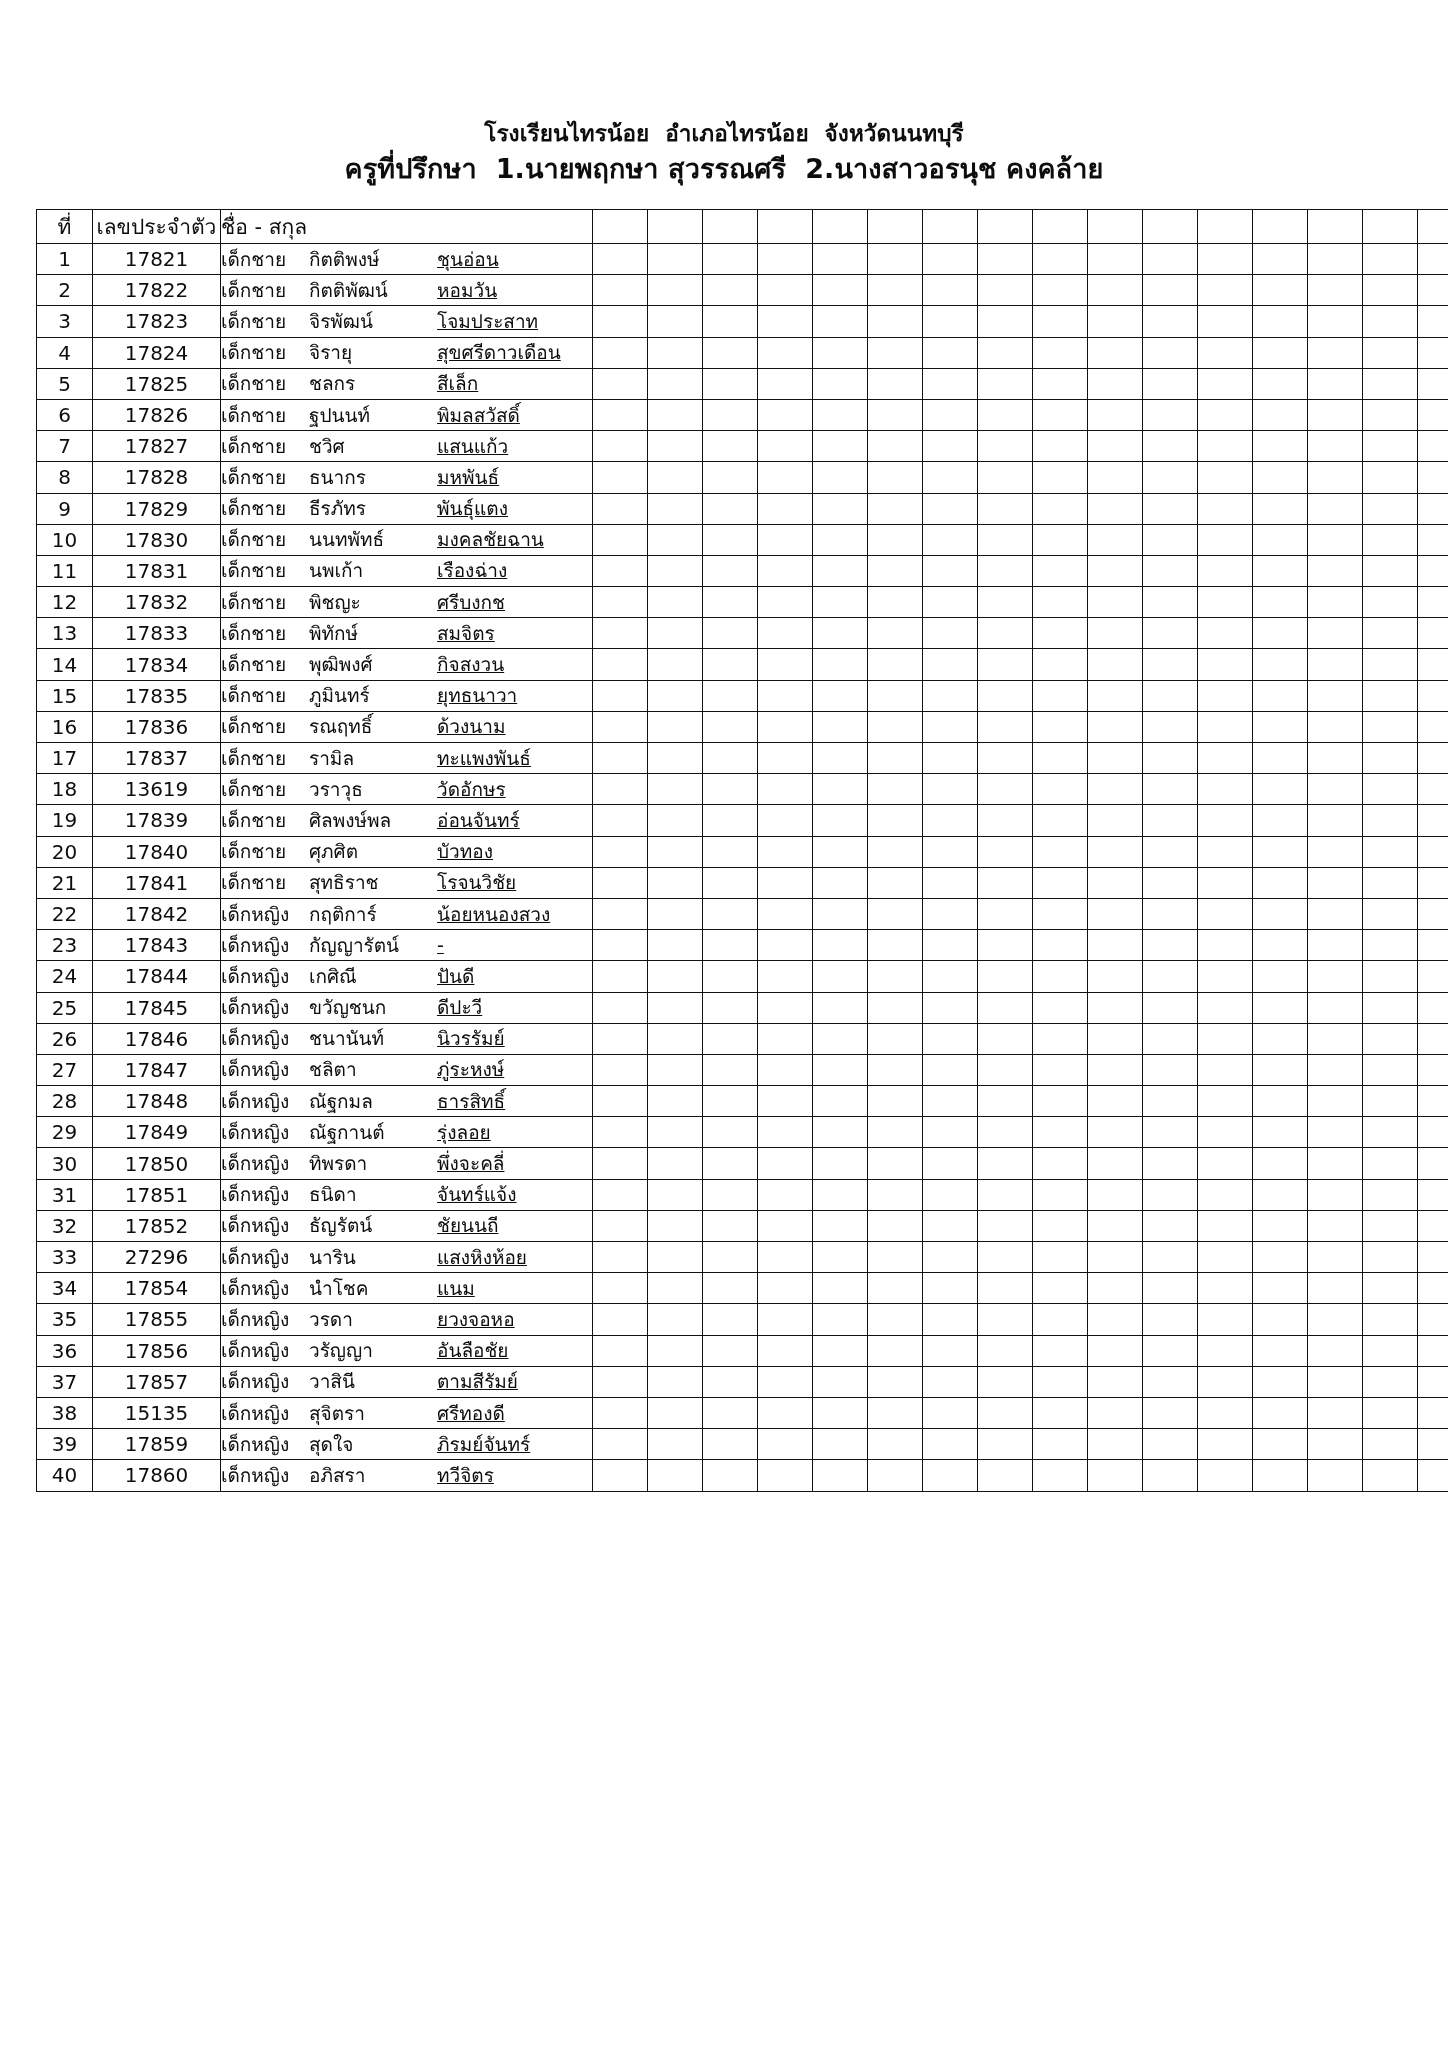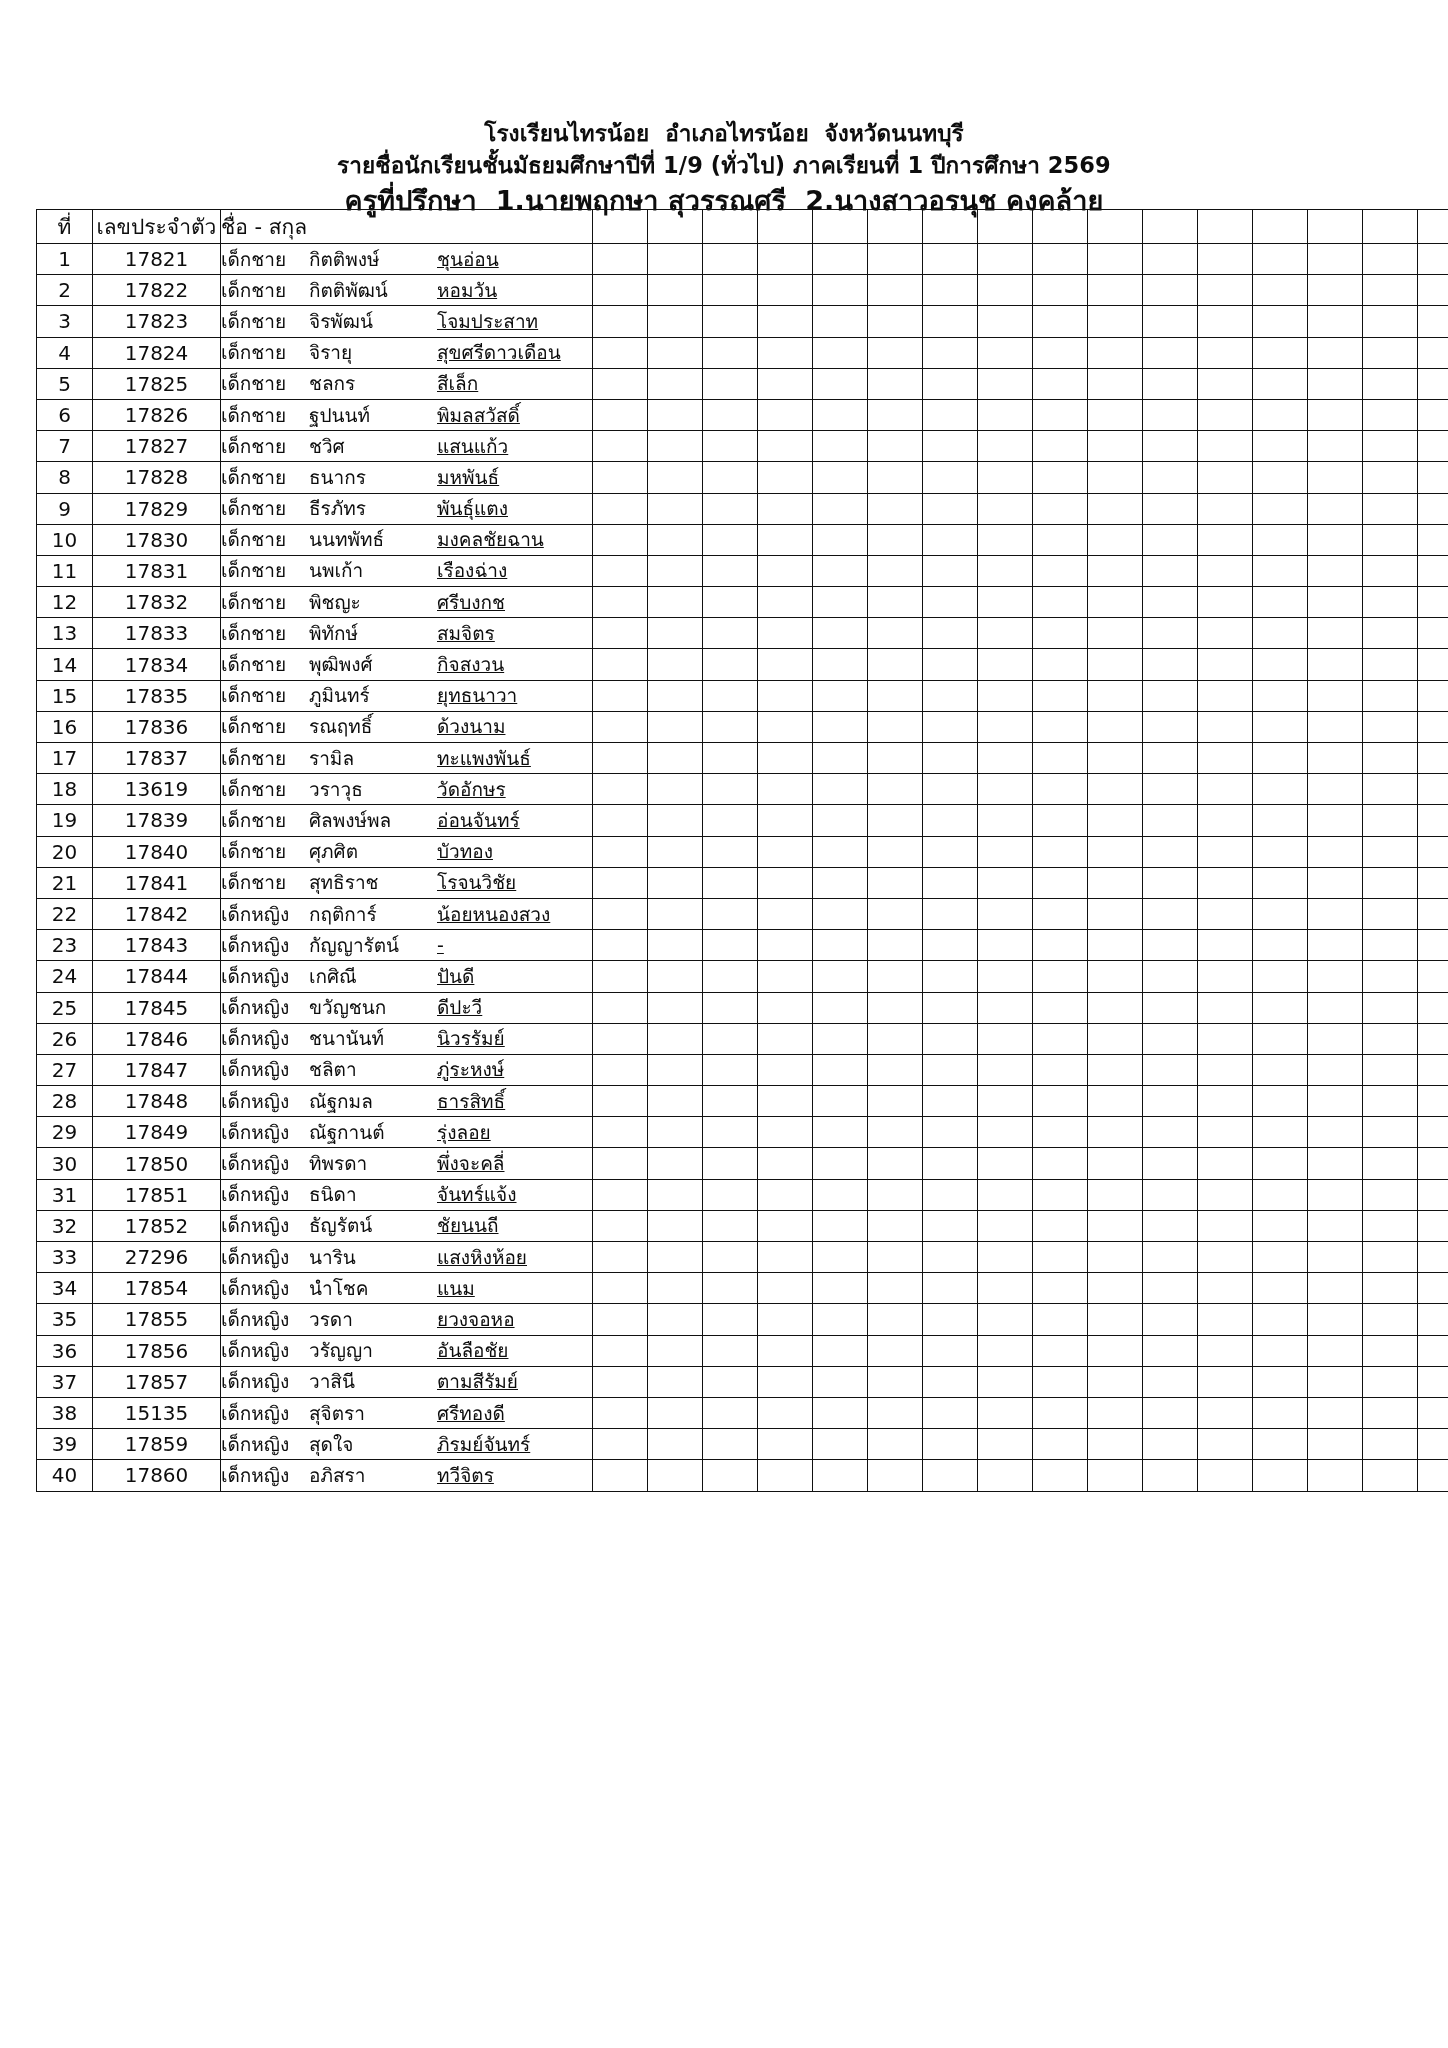--- a/index.html
+++ b/index.html
@@ -95,21 +95,20 @@
 
   td.blank { background: #fff; }
 </style>
 </head>
 <body>
 
 <div class="page">
 
   <div class="doc-header">
     <div class="hline hline-1">โรงเรียนไทรน้อย  อำเภอไทรน้อย  จังหวัดนนทบุรี</div>
-    <div class="hline hline-2">รายชื่อนักเรียนชั้นมัธยมศึกษาปีที่ 1/9 (ทั่วไป) ภาคเรียนที่ 1 ปีการศึกษา 2569</div>
     <div class="hline hline-3">ครูที่ปรึกษา  1.นายพฤกษา สุวรรณศรี  2.นางสาวอรนุช คงคล้าย</div>
   </div>
 
   <div class="table-wrap">
     <table class="roster">
       <colgroup id="colgroup-roster">
         <col class="c-no">
         <col class="c-id">
         <col class="c-name">
       <col class="c-blank">

